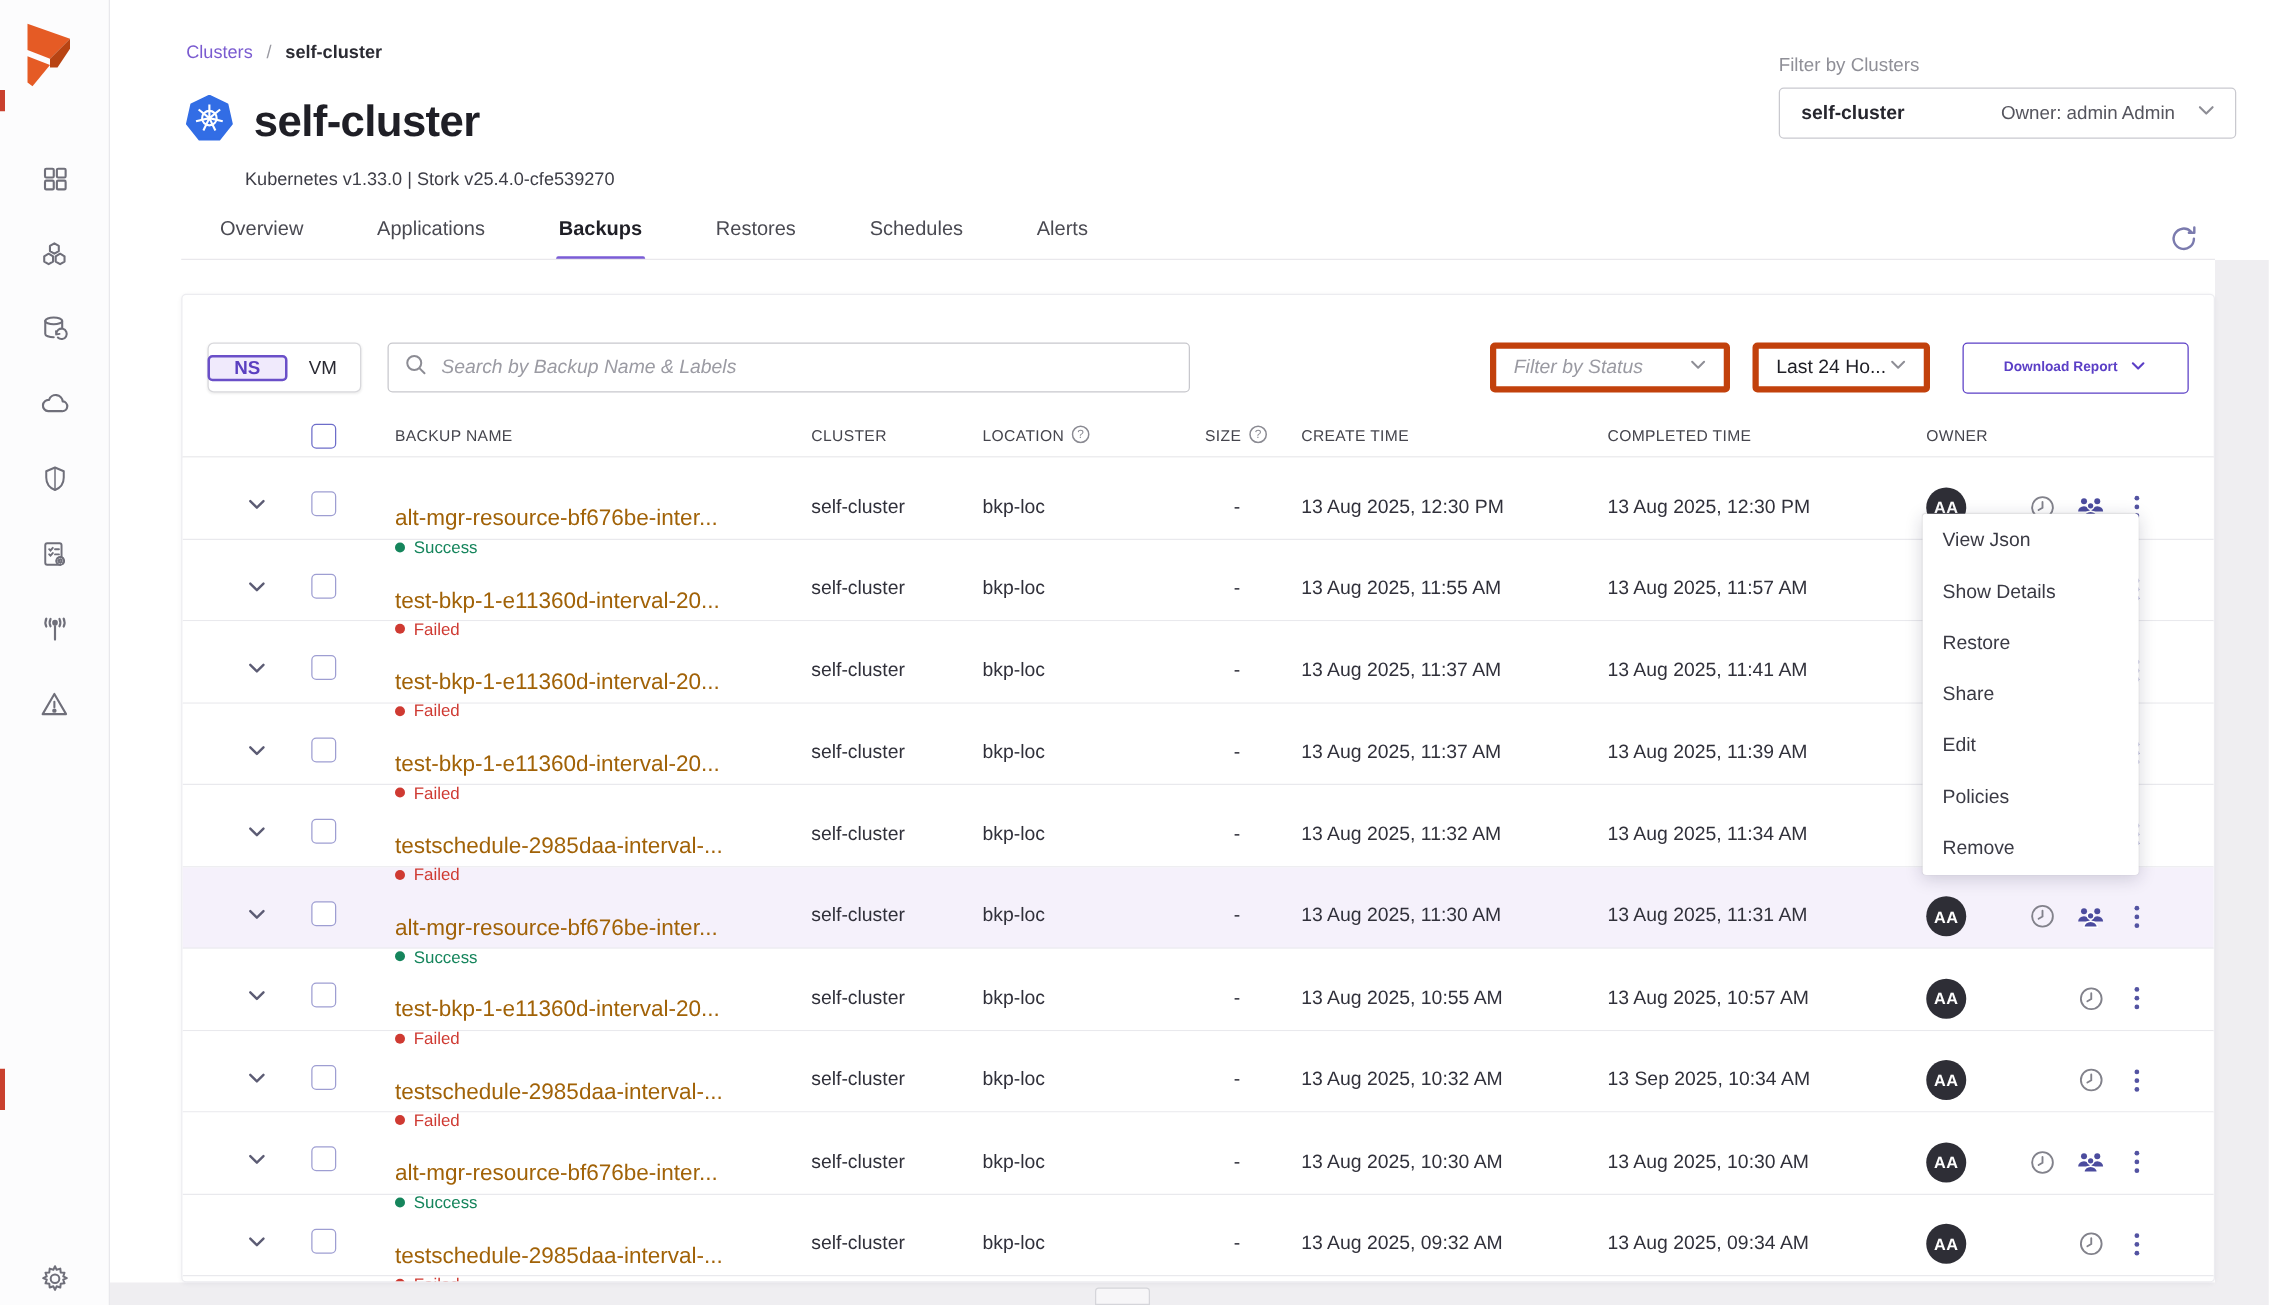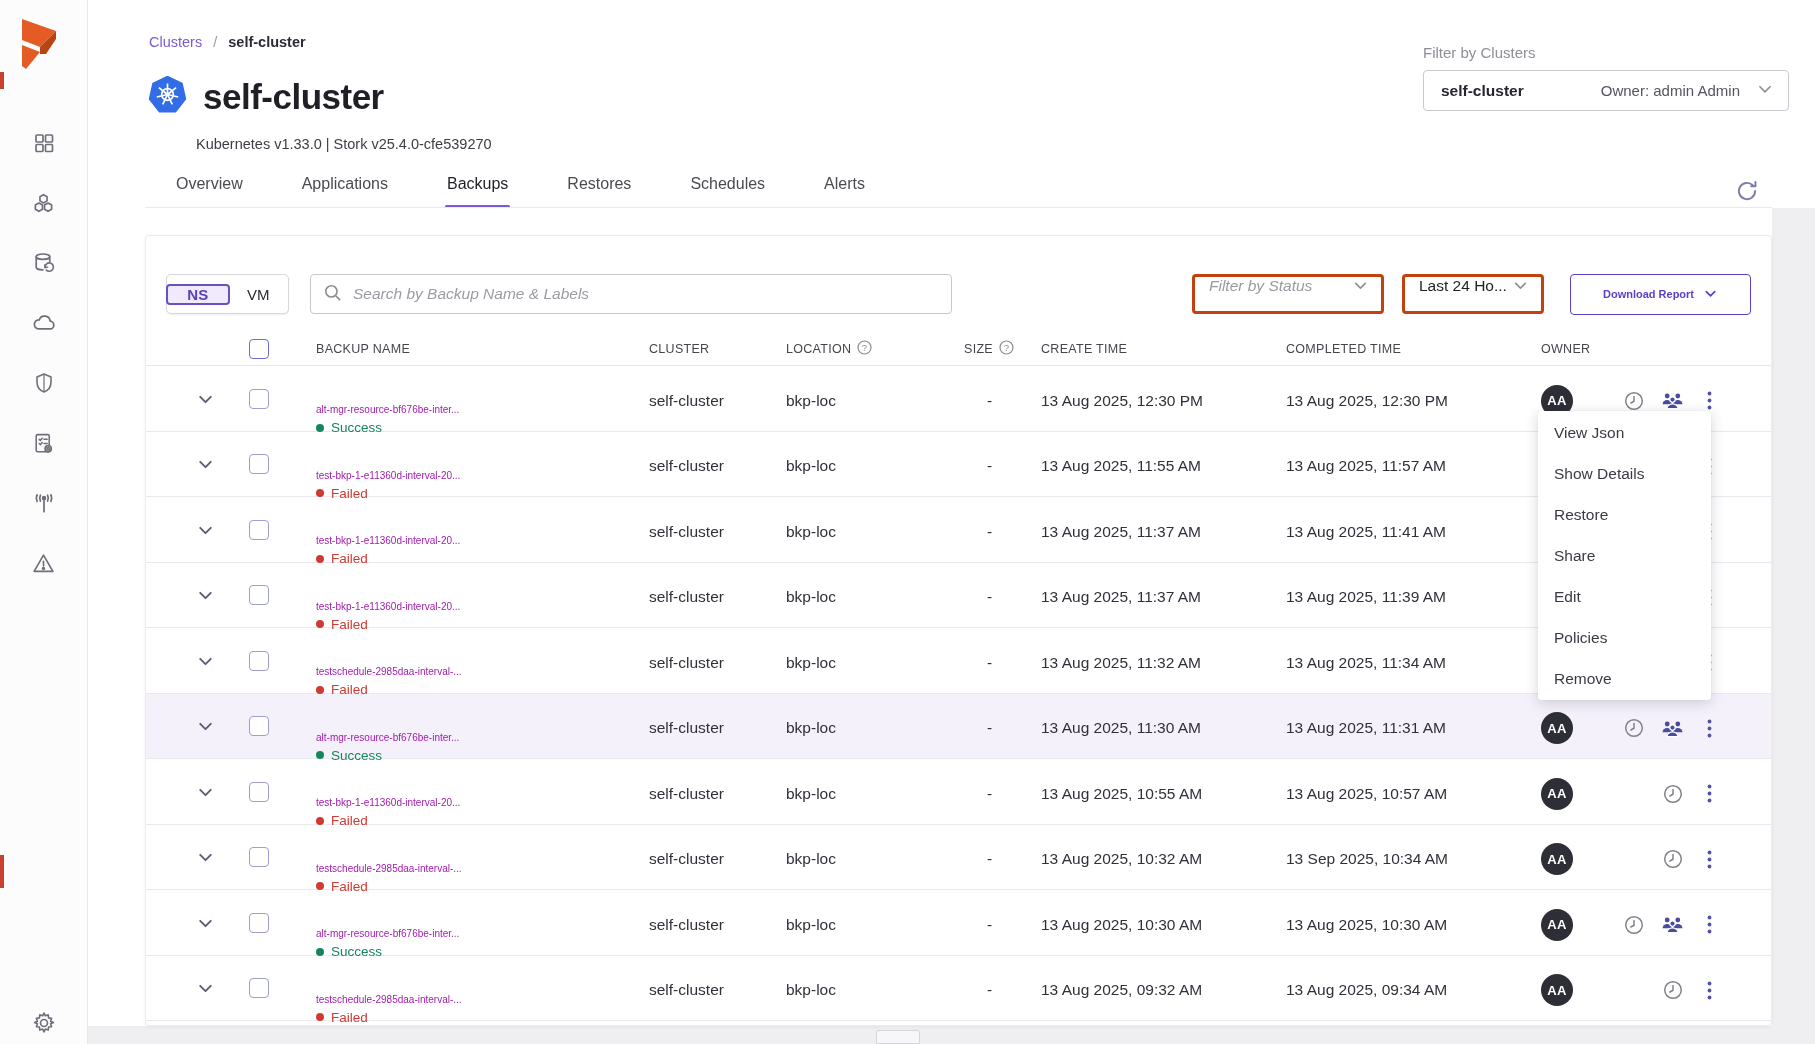--- a/index.html
+++ b/index.html
@@ -29,21 +29,21 @@
 
   .filter-label { position:absolute; left:1335px; top:44px; font-size:15px; color:#8f8f97; }
   .cluster-filter { position:absolute; left:1335px; top:70px; width:366px; height:41px;
     border:1px solid #c9c9cf; border-radius:4px; background:#fff;
     display:flex; align-items:center; padding:0 14px 0 17px; cursor:pointer; }
   .cf-value { font-weight:700; font-size:15.5px; color:#26262e; }
   .cf-owner { margin-left:auto; font-size:15px; color:#55555e; margin-right:16px; }
 
   .tabs { position:absolute; left:86px; bottom:0; display:flex; gap:55px; }
   .tab { font-size:16px; color:#4a4a52; padding:0 2px 15px 2px; position:relative; cursor:pointer; }
-  .tab.active { color:#1f1f26; font-weight:400; }
+  .tab.active { color:#1f1f26; font-weight:700; }
   .tab.active::after { content:""; position:absolute; left:0; right:0; bottom:0; height:3px;
     border-radius:2px; background:#7a5cd6; }
   .refresh-btn { position:absolute; left:1646px; top:178px; width:26px; height:26px; cursor:pointer; }
 
   
   .right-band { position:absolute; left:1772px; top:208px; width:43px; bottom:0; background:#efeef1; }
   .bottom-band { position:absolute; left:88px; top:1026px; width:1684px; height:18px; background:#efeef1; }
   .scroll-thumb { position:absolute; left:876px; top:1030px; width:44px; height:14px;
     background:#f7f6f8; border:1px solid #d5d5da; border-radius:3px 3px 0 0; cursor:pointer; }
 
@@ -58,22 +58,22 @@
     background:#fff; box-shadow:0 1px 2px rgba(0,0,0,.07); overflow:visible;align-items:center; }
   .seg-opt { flex:1; display:flex; align-items:center; justify-content:center;
     font-size:15px; color:#2a2a33; cursor:pointer; border-radius:4px; }
   .seg-opt.sel { background:#f0eafc; border:2px solid #6a4fc8; color:#5a3fc0; font-weight:600; margin:-1px; }
   .searchbox { width:642px; height:40px; margin-left:21px; border:1px solid #c8c8cd; border-radius:4px;
     display:flex; align-items:center; padding:0 12px; background:#fff; }
   .searchbox input { border:none; outline:none; flex:1; font-size:15.5px; margin-left:9px;
     font-family:"Liberation Sans",sans-serif; color:#30303a; background:transparent; }
   .searchbox input::placeholder { font-style:italic; color:#9b9ba3; }
   .tb-right { margin-left:auto; display:flex; gap:18px; align-items:center; }
-  .select { height:40px; border:3px solid #c2410c; border-radius:4px; background:#fff;
-    display:flex; padding:0 12px 0 14px; cursor:pointer; }
+  .select { height:40px; border:5px solid #c2410c; border-radius:4px; background:#fff;
+    display:flex; align-items:center; padding:0 12px 0 14px; cursor:pointer; }
   .select .ph { font-style:italic; color:#9a9aa2; font-size:15.5px; margin-right:auto; }
   .select .val { color:#1f1f26; font-size:15.5px; font-weight:500; margin-right:auto; }
   .sel-status { width:192px; }
   .sel-policies { width:216px; margin-right:8px; }
   .sel-range { width:142px; margin-right:8px; }
   .dl-btn { width:181px; height:41px; border:1.5px solid #5b3fc6; border-radius:4px; background:#fff;
     display:flex; align-items:center; justify-content:center; gap:9px; cursor:pointer;
     color:#5b3fc6; font-size:11px; font-weight:700; }
 
   
@@ -83,21 +83,21 @@
   .th { font-size:12.5px; color:#45454d; letter-spacing:.3px; font-weight:500;
     display:flex; align-items:center; gap:6px; }
   .tbody { position:absolute; top:130px; left:0; right:0; bottom:0; overflow:hidden; }
   .trow { height:65.5px; border-bottom:1px solid #e9e9ed; background:#fff; cursor:pointer; }
   .trow.selected { background:#f5f1fb; }
   .cell { font-size:15.5px; color:#30303a; }
   .expander { display:inline-flex; width:22px; height:22px; align-items:center; justify-content:center; cursor:pointer; }
   .cbx { display:inline-block; width:20px; height:20px; border:1.5px solid #9e9ed2; border-radius:4px;
     margin-left:15px; background:#fff; cursor:pointer; }
   .cbx.head { border-color:#6d6dc9; margin-left:15px; }
-  .bname { font-size:10px; color:#a21caf; margin-bottom:5px;margin-top:38px; }
+  .bname { font-size:18px; color:#a16207; margin-bottom:5px;margin-top:38px; }
   .status { display:flex; align-items:center; gap:7px; font-size:13.5px; }
   .status .dot { width:8px; height:8px; border-radius:50%; }
   .status.ok span { color:#15855c; } .status.ok .dot { background:#15855c; }
   .status.bad span { color:#cf3a32; } .status.bad .dot { background:#cf3a32; }
   .size-cell { text-align:center; padding-right:26px; }
   .owner-cell { display:flex; align-items:center; }
   .avatar { width:32px; height:32px; border-radius:50%; background:#2e2e36; color:#fff;
     font-size:13px; font-weight:700; display:flex; align-items:center; justify-content:center; letter-spacing:.3px; }
   .oicons { margin-left:auto; display:flex; align-items:center; gap:16px; margin-right:22px; }
   .oic { display:inline-flex; align-items:center; justify-content:center; }

